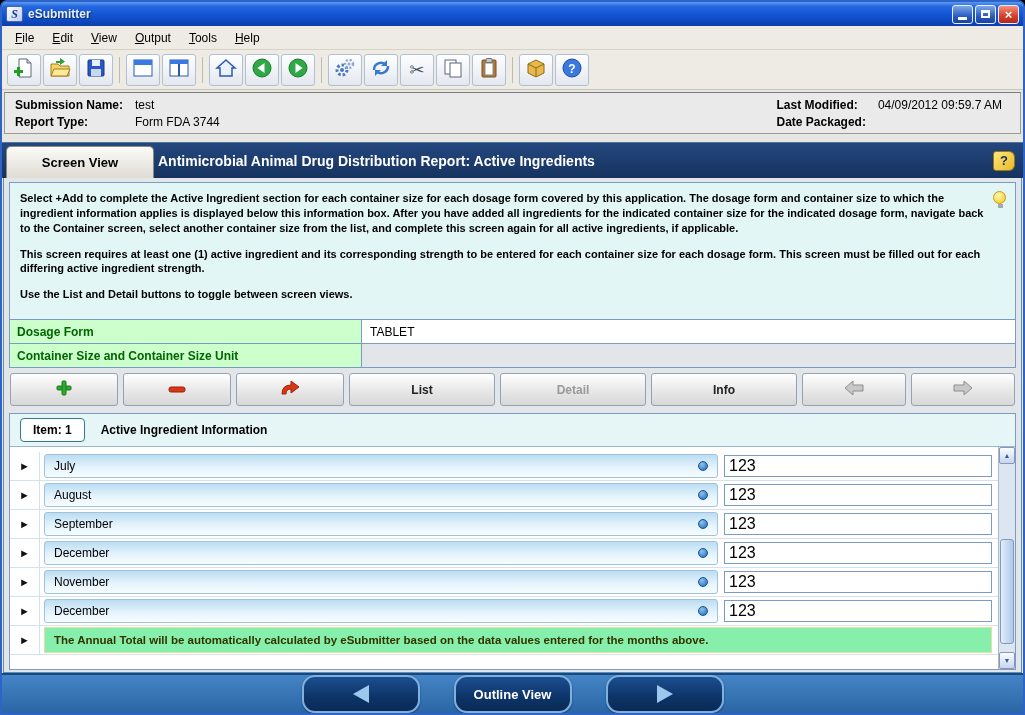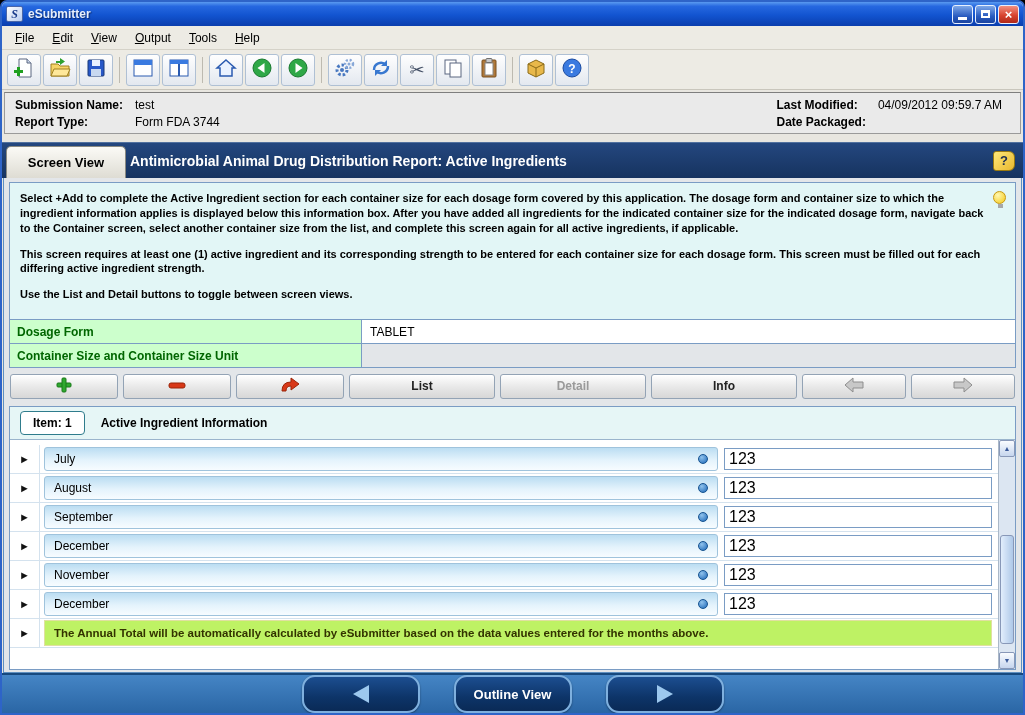--- a/index.html
+++ b/index.html
@@ -42,21 +42,21 @@
   .info-panel { flex:0 0 42px; margin:2px 2px 4px 2px; border:1px solid #9A9A9A; border-top-color:#7E7E7E;
     background:#EAEAEA; display:flex; justify-content:space-between; padding:4px 10px; }
   .info-grid { display:grid; grid-template-columns:auto auto; column-gap:12px; row-gap:3px; font-size:12px; align-content:center; }
   .info-label { font-weight:bold; white-space:nowrap; }
   .info-value { white-space:nowrap; }
   .info-grid.right { margin-right:8px; }
 
   
   .screen-header { flex:0 0 36px; background:linear-gradient(180deg,#24477F,#16335F); display:flex; align-items:stretch;
     margin-top:4px; border-top:1px solid #51719F; }
-  .screen-tab { width:120px; margin:3px 0 0 4px; background:linear-gradient(180deg,#FBFAF6,#DEDCD3);
+  .screen-tab { width:148px; margin:3px 0 0 4px; background:linear-gradient(180deg,#FBFAF6,#DEDCD3);
     border:1px solid #8A8A82; border-bottom:none; border-radius:5px 5px 0 0;
     display:flex; align-items:center; justify-content:center; font-weight:bold; font-size:13px; }
   .screen-title { flex:1; display:flex; align-items:center; padding-left:4px;
     color:#FFFFFF; font-weight:bold; font-size:14px; }
   .help-book { width:22px; height:20px; align-self:center; margin-right:8px; border-radius:3px 6px 6px 3px;
     background:linear-gradient(135deg,#FFE878,#E8B830); border:1px solid #9A7A10;
     display:flex; align-items:center; justify-content:center; font-weight:bold; font-size:13px; color:#203050; }
 
   
   .content { flex:1; background:#E3E6E9; border:1px solid #5E8FC0; border-top:none; margin:0 1px;
@@ -69,21 +69,21 @@
   .bulb { position:absolute; top:8px; right:9px; width:13px; height:13px; border-radius:50%;
     background:radial-gradient(circle at 35% 30%,#FFF8B0,#F5C818); border:1px solid #C89810; }
   .bulb::after { content:""; position:absolute; left:4px; top:12px; width:5px; height:4px; background:#A8A8A8; }
 
   .field-row { flex:0 0 24px; display:flex; border:1px solid #7A9CC4; border-top:none; }
   .field-label { width:352px; background:#CCFFCC; color:#006600; font-weight:bold; font-size:12px;
     display:flex; align-items:center; padding-left:7px; border-right:1px solid #7A9CC4; }
   .field-value { flex:1; background:#FFFFFF; display:flex; align-items:center; padding-left:8px; font-size:12px; }
 
   .action-row { flex:0 0 36px; display:flex; align-items:center; gap:5px; padding:5px 1px; }
-  .action-btn { height:25px; border:1px solid #93A3B5; border-radius:3px;
+  .action-btn { height:33px; border:1px solid #93A3B5; border-radius:3px;
     background:linear-gradient(180deg,#FFFFFF,#E9E9E9 50%,#D7D7D7); display:flex; align-items:center;
     justify-content:center; font-size:12px; font-weight:bold; color:#222; box-shadow:inset 0 1px 0 #fff; }
   .action-btn.w-icon { width:108px; }
   .action-btn.w-text { width:146px; }
   .action-btn.w-arrow { flex:1; }
   .action-btn.disabled { color:#9A9A9A; }
 
   .item-panel { flex:1; min-height:0; border:1px solid #7A9CC4; background:#E6F6F6;
     margin-top:2px; display:flex; flex-direction:column; }
   .item-header { flex:0 0 32px; display:flex; align-items:center; gap:16px; padding:0 10px; }
@@ -95,21 +95,21 @@
   .rows { flex:1; display:flex; flex-direction:column; padding-top:5px; }
   .data-row { flex:0 0 29px; display:flex; align-items:stretch; border-bottom:1px solid #D4E2EE; }
   .row-arrow-cell { width:30px; display:flex; align-items:center; justify-content:center;
     border-right:1px solid #D4E2EE; font-size:11px; color:#111; }
   .row-main { flex:1; margin:2px 6px 2px 4px; padding:0 9px; display:flex; align-items:center;
     background:linear-gradient(180deg,#BBDDF2,#E4F3FC 55%,#F7FCFF); border:1px solid #9FC3DC; border-radius:3px; font-size:12px; }
   .row-dot { width:10px; height:10px; border-radius:50%; margin-left:auto;
     background:radial-gradient(circle at 35% 30%,#8FC2EC,#1E68B8); border:1px solid #155290; }
   .row-input { width:268px; margin:3px 6px 3px 0; border:1px solid #7A9CC4; font-size:16px;
     padding:0 4px; font-family:"Liberation Sans", sans-serif; }
-  .note-row .row-note { flex:1; margin:1px 6px 1px 4px; background:#bef264; border:1px solid #E0E0A0;
+  .note-row .row-note { flex:1; margin:1px 6px 1px 4px; background:#86efac; border:1px solid #E0E0A0;
     display:flex; align-items:center; padding:0 9px; font-size:11.5px; font-weight:bold; color:#333300; }
 
   .scrollbar { width:17px; flex:0 0 17px; background:#DCE6F2; border-left:1px solid #AAB8C8;
     display:flex; flex-direction:column; }
   .sb-btn { height:17px; flex:0 0 17px; border:1px solid #8898B8; border-radius:2px;
     background:linear-gradient(180deg,#FAFCFF,#C6D6EE); display:flex; align-items:center; justify-content:center;
     font-size:7px; color:#3A5A9A; }
   .sb-track { flex:1; position:relative; }
   .sb-thumb { position:absolute; left:1px; right:1px; top:40%; height:56%;
     background:linear-gradient(90deg,#E2EEFC,#AEC8E8); border:1px solid #8898B8; border-radius:3px; }

